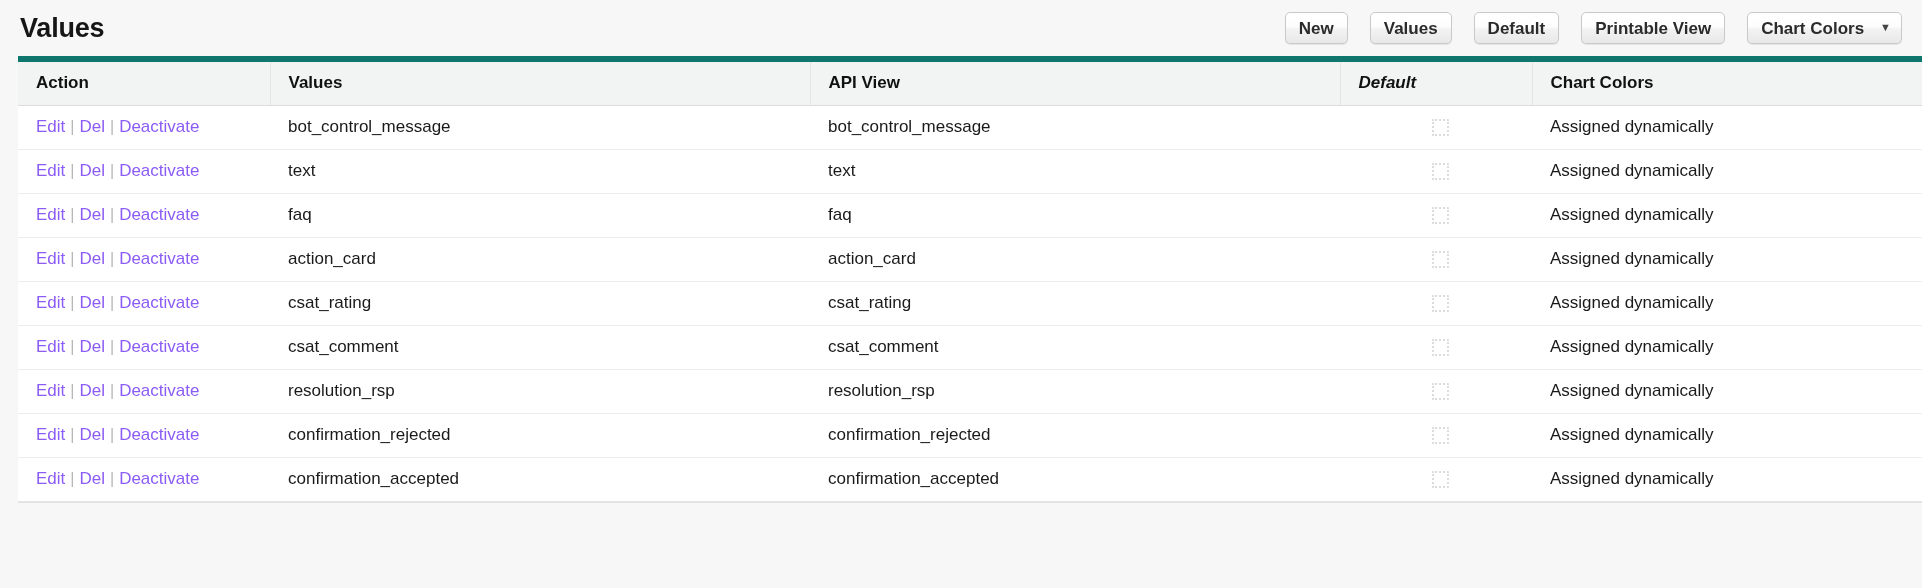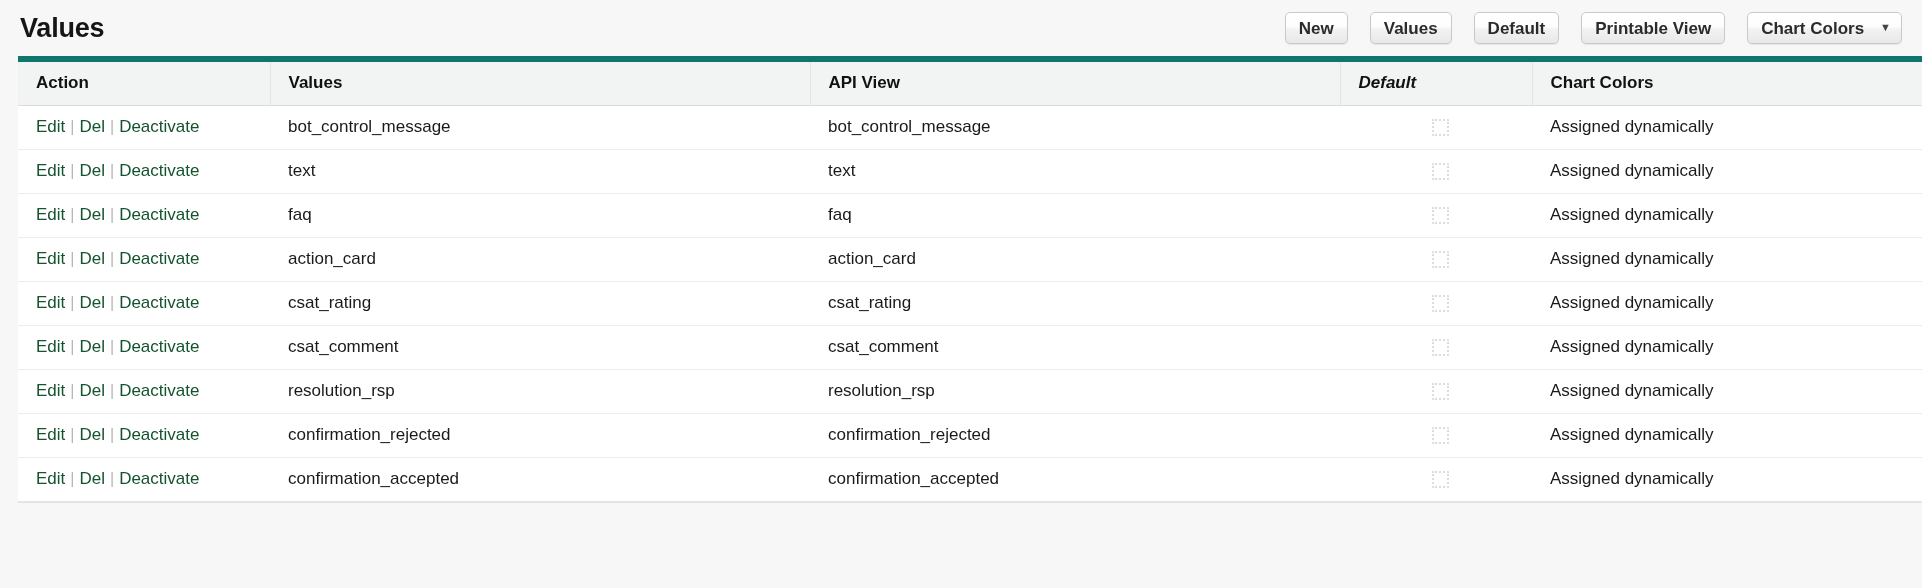--- a/index.html
+++ b/index.html
@@ -108,21 +108,21 @@
     white-space: nowrap;
     overflow: hidden;
     text-overflow: ellipsis;
     background: #fff;
   }
   table.list tbody tr:last-child td { border-bottom: 1px solid #e4e4e4; }
   td.center { text-align: center; padding-left: 0; padding-right: 0; }
 
   .actions { white-space: nowrap; }
   .actions a {
-    color: #14532d;
+    color: #8b5cf6;
     text-decoration: none;
     font-size: 17px;
   }
   .sep {
     color: #b6b6b6;
     padding: 0 5px;
     font-size: 16px;
   }
 
   .chk {

